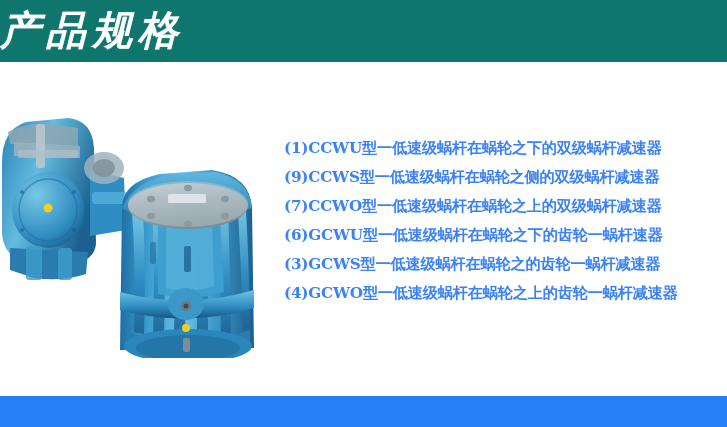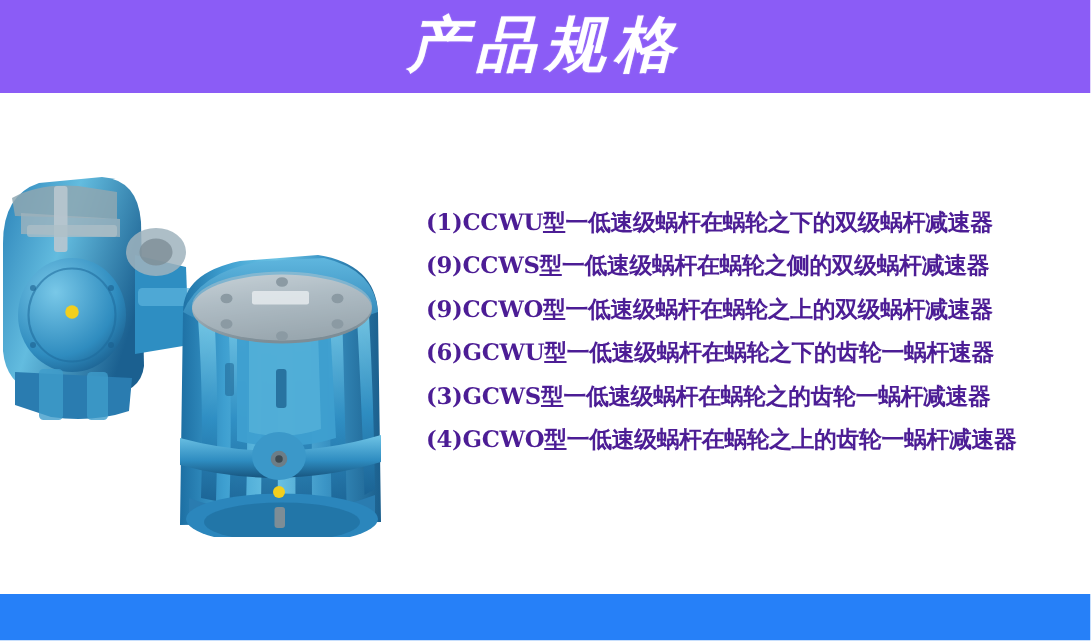--- a/index.html
+++ b/index.html
@@ -19,24 +19,23 @@
     background: #ffffff;
   }
 
   
   .header-banner {
     position: absolute;
     left: 0;
     top: 0;
     width: 727px;
     height: 62px;
-    background: #8b5cf6;
+    background: #0f766e;
     display: flex;
     align-items: center;
-    justify-content: center;
   }
 
   .page-title {
     color: #ffffff;
     font-family: "DejaVu Serif", "Liberation Serif", serif;
     font-size: 40px;
     font-weight: 700;
     letter-spacing: 6px;
     line-height: 1;
     font-style: italic;
@@ -69,21 +68,21 @@
 
   
   .spec-list {
     position: absolute;
     left: 284px;
     top: 134px;
     width: 443px;
   }
 
   .spec-item {
-    color: #4c1d95;
+    color: #3b82f6;
     font-family: "DejaVu Serif", "Liberation Serif", serif;
     font-size: 15.2px;
     font-weight: 700;
     line-height: 29px;
     white-space: nowrap;
     letter-spacing: -0.2px;
   }
 </style>
 </head>
 <body>
@@ -211,21 +210,21 @@
 
         <circle cx="186" cy="232" r="4" fill="#f2cf1e"></circle>
         <rect x="183" y="242" width="7" height="14" rx="2" fill="#7d8d96"></rect>
       </g>
     </svg>
   </div>
 
   <div class="spec-list">
     <div class="spec-item">(1)CCWU型一低速级蜗杆在蜗轮之下的双级蜗杆减速器</div>
     <div class="spec-item">(9)CCWS型一低速级蜗杆在蜗轮之侧的双级蜗杆减速器</div>
-    <div class="spec-item">(9)CCWO型一低速级蜗杆在蜗轮之上的双级蜗杆减速器</div>
+    <div class="spec-item">(7)CCWO型一低速级蜗杆在蜗轮之上的双级蜗杆减速器</div>
     <div class="spec-item">(6)GCWU型一低速级蜗杆在蜗轮之下的齿轮一蜗杆速器</div>
     <div class="spec-item">(3)GCWS型一低速级蜗杆在蜗轮之的齿轮一蜗杆减速器</div>
     <div class="spec-item">(4)GCWO型一低速级蜗杆在蜗轮之上的齿轮一蜗杆减速器</div>
   </div>
 
   <div class="footer-banner"></div>
 
 </div>
 
 </body></html>

